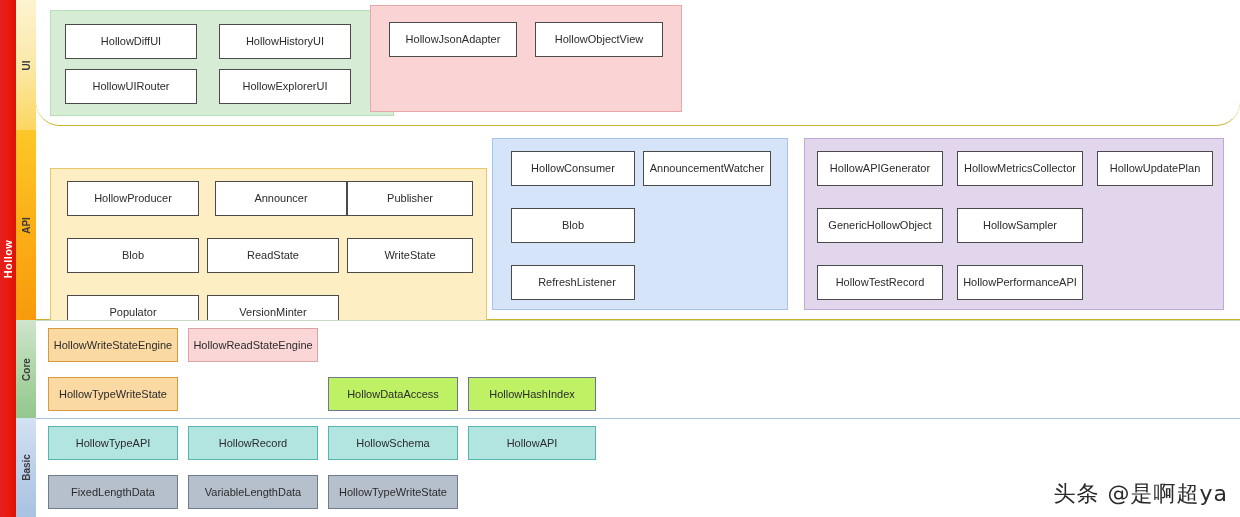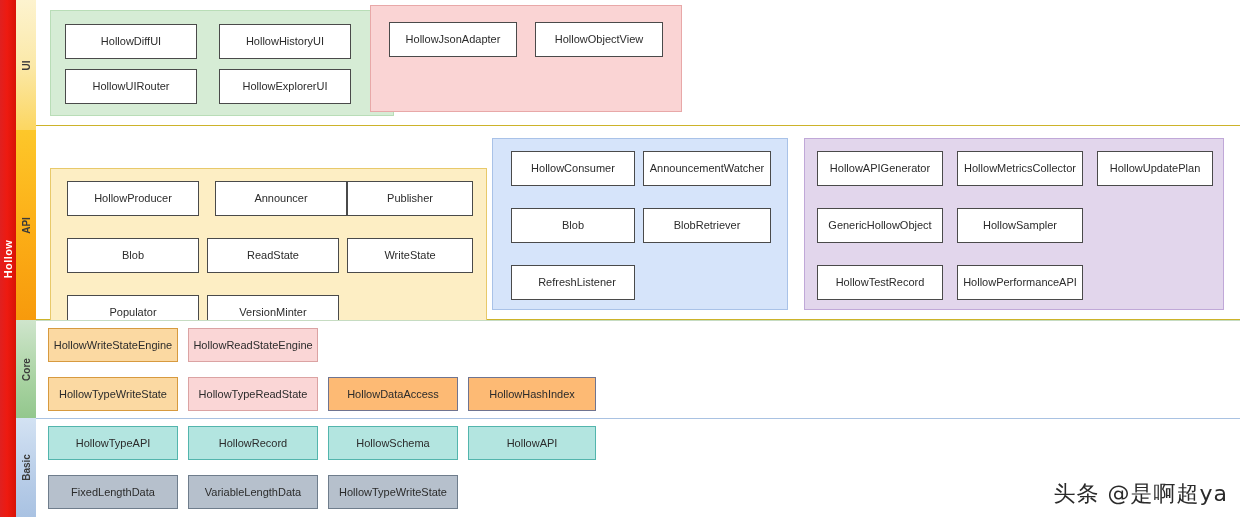--- a/index.html
+++ b/index.html
@@ -52,21 +52,21 @@
   .rail-core { top: 320px; height: 98px;  background: linear-gradient(to bottom,#cfe5cc 0%,#a9d3a2 60%,#93c78d 100%); }
   .rail-basic{ top: 418px; height: 99px;  background: linear-gradient(to bottom,#d3e2f3 0%,#b8cde8 60%,#a9c2e2 100%); }
 
   
   .band {
     position: absolute;
     left: 36px;
     right: 0;
     background: #ffffff;
   }
-  .band-ui    { top: 0;    height: 126px; border-bottom: 1.5px solid #cdb32a; }
+  .band-ui    { top: 0;    height: 126px; border-bottom: 1.5px solid #cdb32a; border-radius: 24px; }
   .band-api   { top: 130px; height: 190px; border-bottom: 1.5px solid #cdb32a; }
   .band-core  { top: 320px; height: 98px;  border-top: 1.5px solid #c6dcc2; }
   .band-basic { top: 418px; height: 99px;  border-top: 1.5px solid #a9c2e2; }
 
   
   .group {
     position: absolute;
     border-width: 1px;
     border-style: solid;
   }
@@ -86,21 +86,21 @@
     font-size: 11px;
     color: #2b2b2b;
     line-height: 1.1;
     border-width: 1.5px;
     border-style: solid;
     padding: 0 3px;
   }
   .n-white  { background: #ffffff; border-color: #4a4a4a; }
   .n-orange { background: #fbd9a2; border-color: #d79a3f; }
   .n-pink   { background: #fad6d6; border-color: #dba3a3; }
-  .n-gray   { background: #fdba74; border-color: #6f7490; }
+  .n-gray   { background: #bef264; border-color: #6f7490; }
   .n-teal   { background: #b3e5e0; border-color: #53b5ad; }
   .n-slate  { background: #b6c0cc; border-color: #6f7d8c; }
 
   
   .watermark {
     position: absolute;
     right: 12px;
     bottom: 8px;
     font-size: 22px;
     font-weight: normal;
@@ -159,21 +159,20 @@
 
       <div class="node n-white" style="left:16px;top:126px;width:132px;height:35px;">Populator</div>
       <div class="node n-white" style="left:156px;top:126px;width:132px;height:35px;">VersionMinter</div>
     </div>
 
     <div class="group grp-blue" style="left:456px;top:8px;width:296px;height:172px;">
       <div class="node n-white" style="left:18px;top:12px;width:124px;height:35px;">HollowConsumer</div>
       <div class="node n-white" style="left:150px;top:12px;width:128px;height:35px;">AnnouncementWatcher</div>
 
       <div class="node n-white" style="left:18px;top:69px;width:124px;height:35px;">Blob</div>
-      <div class="node n-white" style="left:150px;top:69px;width:128px;height:35px;">BlobRetriever</div>
 
       <div class="node n-white" style="left:18px;top:126px;width:124px;height:35px;padding-left:11px;">RefreshListener</div>
     </div>
 
     <div class="group grp-purple" style="left:768px;top:8px;width:420px;height:172px;">
       <div class="node n-white" style="left:12px;top:12px;width:126px;height:35px;">HollowAPIGenerator</div>
       <div class="node n-white" style="left:152px;top:12px;width:126px;height:35px;">HollowMetricsCollector</div>
       <div class="node n-white" style="left:292px;top:12px;width:116px;height:35px;">HollowUpdatePlan</div>
 
       <div class="node n-white" style="left:12px;top:69px;width:126px;height:35px;">GenericHollowObject</div>
@@ -182,21 +181,20 @@
       <div class="node n-white" style="left:12px;top:126px;width:126px;height:35px;">HollowTestRecord</div>
       <div class="node n-white" style="left:152px;top:126px;width:126px;height:35px;">HollowPerformanceAPI</div>
     </div>
   </div>
 
   <div class="band band-core">
     <div class="node n-pink" style="left:152px;top:7px;width:130px;height:34px;">HollowReadStateEngine</div>
     <div class="node n-orange" style="left:12px;top:7px;width:130px;height:34px;">HollowWriteStateEngine</div>
 
     <div class="node n-orange" style="left:12px;top:56px;width:130px;height:34px;">HollowTypeWriteState</div>
-    <div class="node n-pink" style="left:152px;top:56px;width:130px;height:34px;">HollowTypeReadState</div>
     <div class="node n-gray" style="left:292px;top:56px;width:130px;height:34px;">HollowDataAccess</div>
     <div class="node n-gray" style="left:432px;top:56px;width:128px;height:34px;">HollowHashIndex</div>
   </div>
 
   <div class="band band-basic">
     <div class="node n-teal" style="left:12px;top:7px;width:130px;height:34px;">HollowTypeAPI</div>
     <div class="node n-teal" style="left:152px;top:7px;width:130px;height:34px;">HollowRecord</div>
     <div class="node n-teal" style="left:292px;top:7px;width:130px;height:34px;">HollowSchema</div>
     <div class="node n-teal" style="left:432px;top:7px;width:128px;height:34px;">HollowAPI</div>
 

